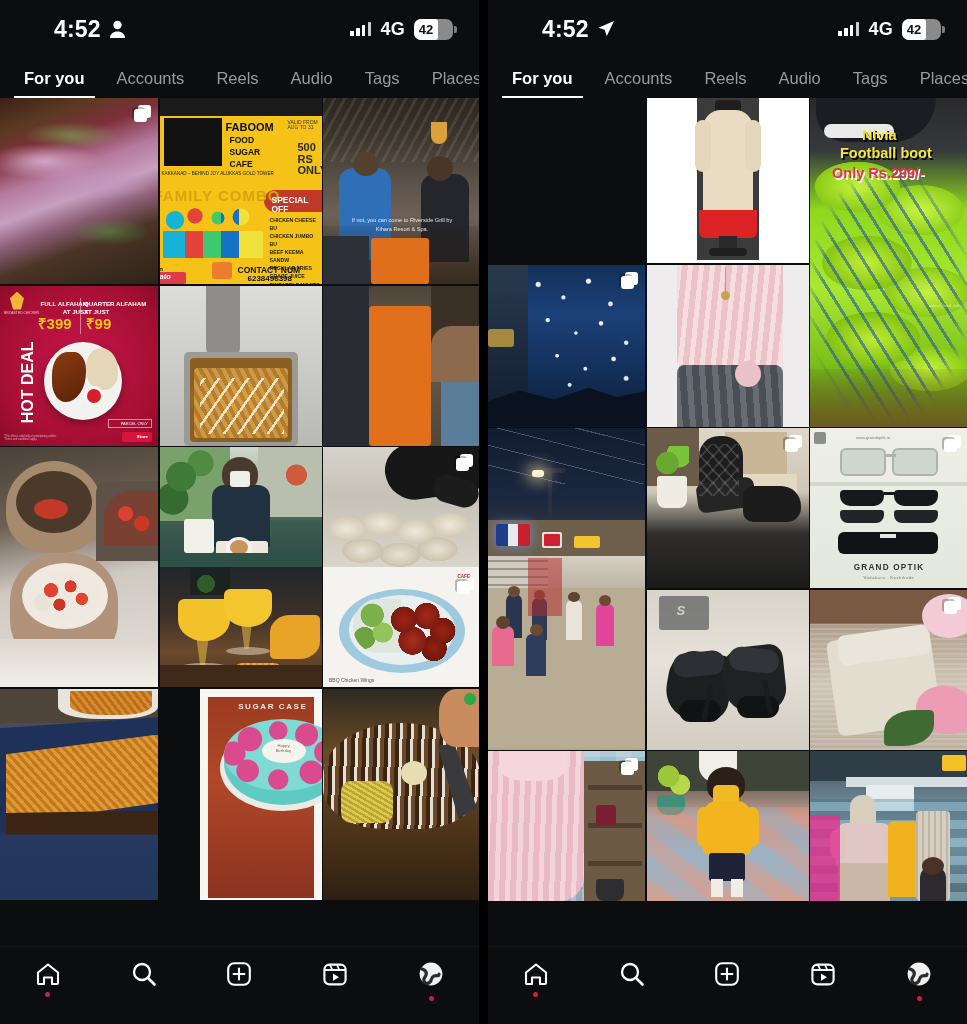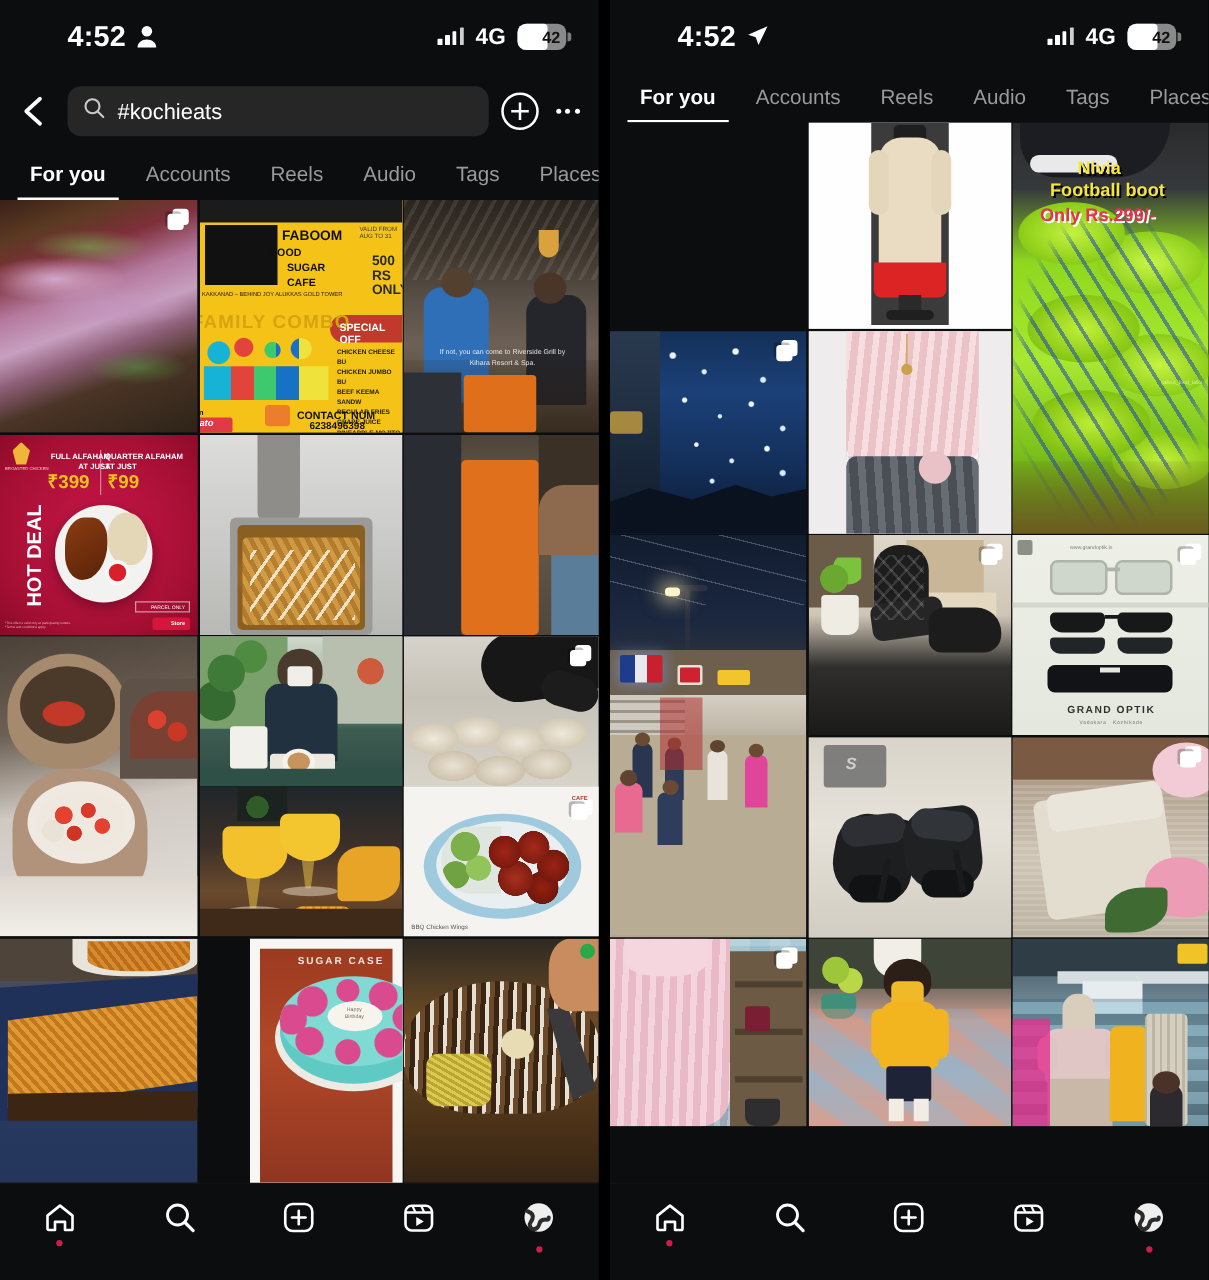--- a/index.html
+++ b/index.html
@@ -22,21 +22,21 @@
   .status-left { display: flex; align-items: center; gap: 8px; }
   .clock { font-size: 23px; font-weight: bold; letter-spacing: .2px; }
   .loc-glyph { width: 17px; height: 19px; display: inline-block; }
   .status-right { display: flex; align-items: center; gap: 9px; }
   .sig { display: flex; align-items: flex-end; gap: 2.5px; height: 14px; }
   .sig i { display: block; width: 3.4px; background: #fff; border-radius: .5px; }
   .sig i:nth-child(1){height:5px} .sig i:nth-child(2){height:8px}
   .sig i:nth-child(3){height:11px} .sig i:nth-child(4){height:14px;background:#cfcfcf}
   .netlabel { font-size: 18px; font-weight: 600; letter-spacing: .3px; }
   .battery { position: relative; width: 39px; height: 21px; border-radius: 7px;
-             background: #8a8a8a; display: flex; align-items: center; justify-content: flex-end; }
+             background: #8a8a8a; display: flex; align-items: center; }
   .battery .fill { position: absolute; left: 0; top: 0; bottom: 0; width: 24px;
              background: #fff; border-radius: 7px 3px 3px 7px; }
   .battery .num { position: relative; z-index: 2; font-size: 13px; font-weight: bold;
              color: #111; width: 24px; text-align: center; }
   .battery::after { content: ""; position: absolute; right: -4px; top: 7px;
              width: 3px; height: 7px; background: #7d7d7d; border-radius: 0 2px 2px 0; }
 
   
   .searchrow { height: 62px; flex: 0 0 62px; display: flex; align-items: center;
                padding: 0 12px 0 10px; gap: 10px; }
@@ -114,42 +114,20 @@
             <i></i>
           </span>
         <span class="netlabel">4G</span>
         <span class="battery">
           <span class="fill"></span>
           <span class="num">42</span>
         </span>
       </div>
     </div>
 
-    <div class="searchrow">
-      <div class="backbtn">
-        <svg width="20" height="26" viewBox="0 0 20 26">
-            <polyline points="15,3 4,13 15,23" fill="none" stroke="#fff" stroke-width="3" stroke-linecap="round" stroke-linejoin="round"></polyline>
-          </svg>
-      </div>
-      <div class="searchbox">
-        <span>
-          <svg width="17" height="17" viewBox="0 0 17 17">
-              <circle cx="7" cy="7" r="5.6" fill="none" stroke="#c9c9c9" stroke-width="1.7"></circle>
-              <line x1="11" y1="11" x2="15.6" y2="15.6" stroke="#c9c9c9" stroke-width="1.7" stroke-linecap="round"></line>
-            </svg>
-        </span>
-        <span class="searchtext" title="Search">#kochieats</span>
-      </div>
-      <div class="plusbtn"></div>
-      <div class="dotsbtn">
-          <i></i>
-          <i></i>
-          <i></i>
-        </div>
-    </div>
 
     <div class="tabs">
       <div class="tab active">For you</div>
       <div class="tab">Accounts</div>
       <div class="tab">Reels</div>
       <div class="tab">Audio</div>
       <div class="tab">Tags</div>
       <div class="tab">Places</div>
     </div>
 
@@ -163,21 +141,21 @@
              radial-gradient(ellipse 50% 12% at 45% 20%, rgba(118,196,88,.55), transparent 60%),
              radial-gradient(ellipse 42% 12% at 70% 72%, rgba(90,160,70,.5), transparent 60%);"></div>
         <div class="badge carousel"></div>
       </div>
 
       <div class="cell" style="grid-column:2;grid-row:1;background:#f4c116;">
         <div class="art" style="background:#f5c318;"></div>
         <div class="art" style="top:0;height:18px;background:#1b1b1b;"></div>
         <div style="position:absolute;left:4px;top:20px;width:58px;height:48px;background:#111;"></div>
         <div class="lbl" style="left:66px;top:24px;font-size:11px;color:#111;">FABOOM</div>
-        <div class="lbl" style="left:57px;top:38px;font-size:8.5px;color:#111;">FOOD</div>
+        <div class="lbl" style="left:70px;top:38px;font-size:8.5px;color:#111;">FOOD</div>
         <div class="lbl" style="left:70px;top:50px;font-size:8.5px;color:#111;">SUGAR</div>
         <div class="lbl" style="left:70px;top:62px;font-size:8.5px;color:#111;">CAFE</div>
         <div class="lbl" style="left:128px;top:22px;font-size:5px;color:#3a3a3a;font-weight:normal;">VALID FROM<br>AUG TO 31</div>
         <div class="lbl" style="left:138px;top:44px;font-size:11px;color:#2b2b2b;">500<br>RS<br>ONLY</div>
         <div class="lbl" style="left:2px;top:74px;font-size:4.6px;color:#222;font-weight:normal;">KAKKANAD – BEHIND JOY ALUKKAS GOLD TOWER</div>
         <div class="lbl" style="left:-6px;top:90px;font-size:15px;color:#d6a40e;letter-spacing:1px;">FAMILY COMBO</div>
         <div style="position:absolute;left:3px;top:106px;width:100px;height:54px;
              background:linear-gradient(90deg,#17b3d6 0 22%,#e2443c 22% 40%,#3ec96e 40% 58%,#1572c4 58% 76%,#efe23a 76% 100%);
              -webkit-mask:radial-gradient(circle at 12% 30%,#000 9%,transparent 10%),
                           radial-gradient(circle at 32% 22%,#000 9%,transparent 10%),

